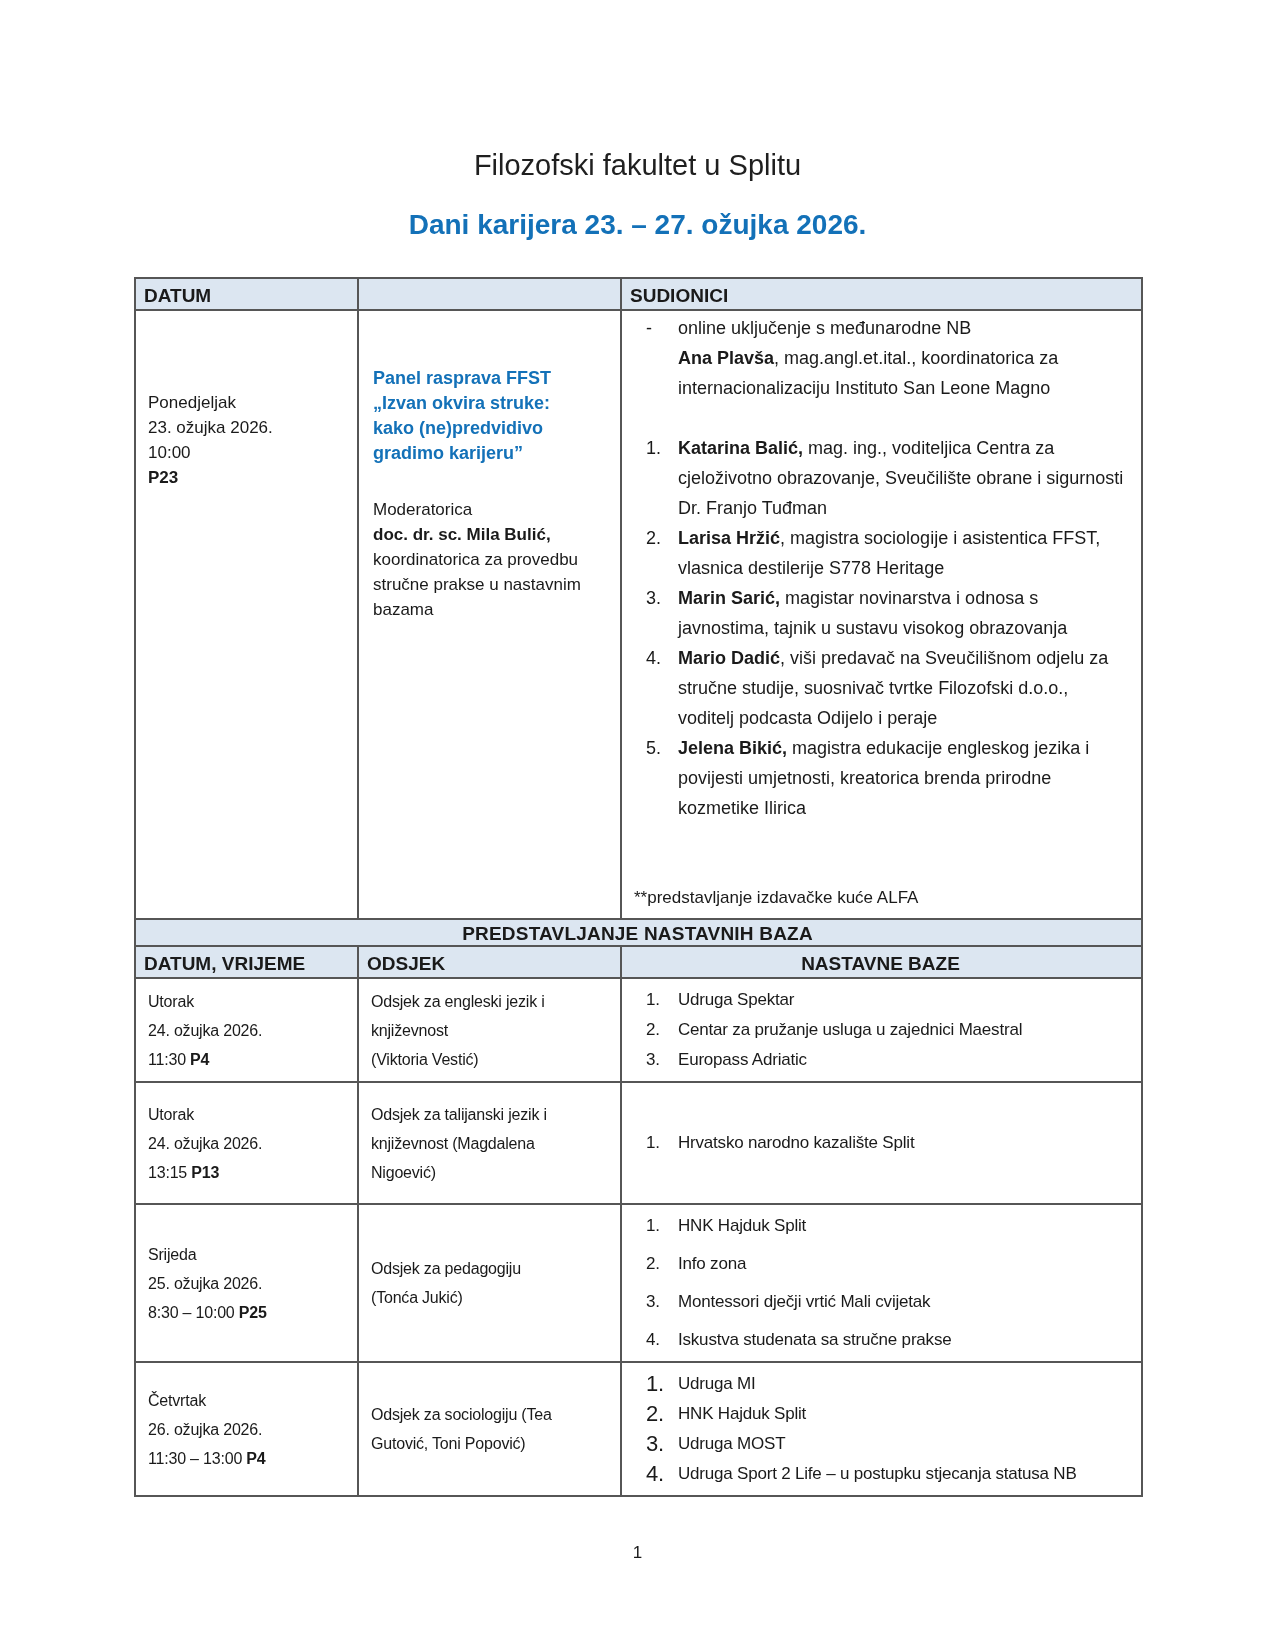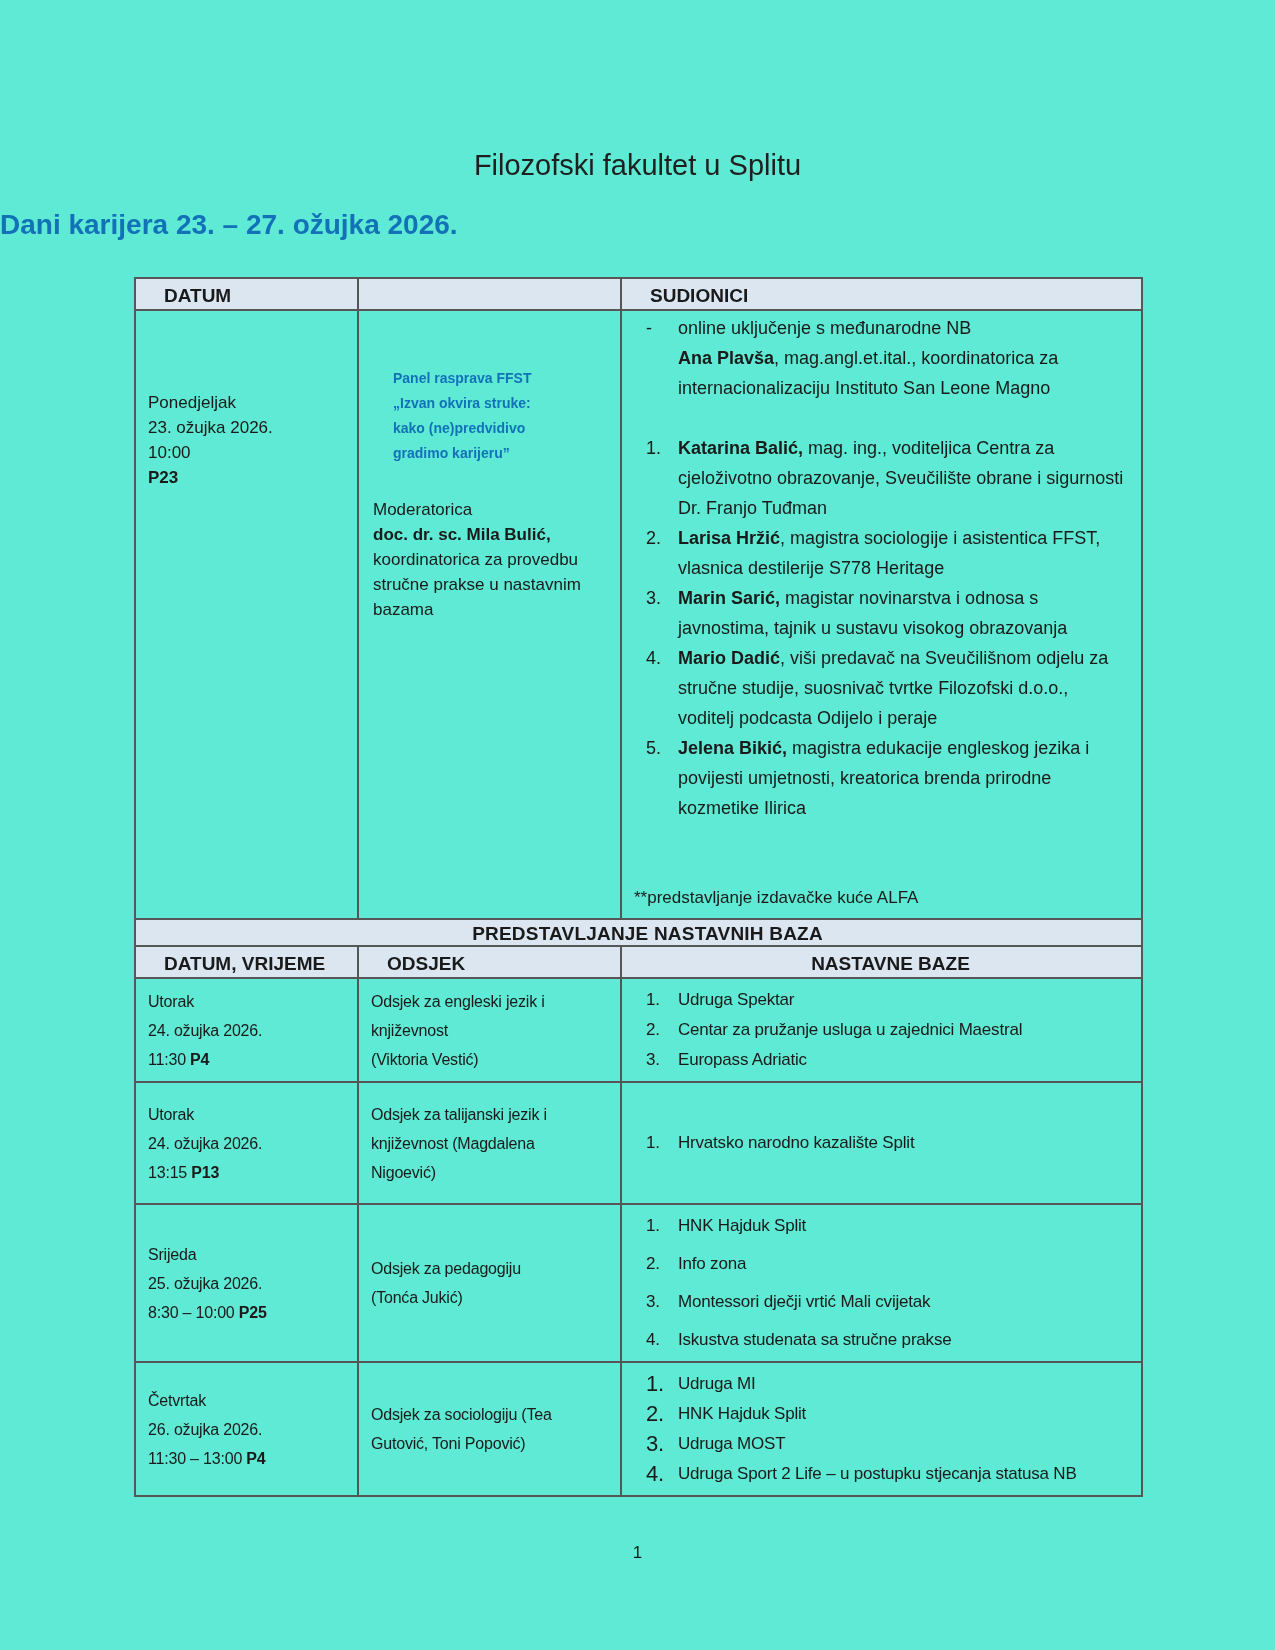--- a/index.html
+++ b/index.html
@@ -1,52 +1,52 @@
 <!DOCTYPE html>
 <html><head>
 <meta charset="utf-8">
 <style>
   html,body{margin:0;padding:0;background:#e9e9e9;}
   .page{
-    width:1275px;height:1650px;background:#5eead4;margin:0 auto;
+    width:1275px;height:1650px;background:#ffffff;margin:0 auto;
     font-family:"Liberation Sans",sans-serif;color:#1a1a1a;overflow:hidden;
     position:relative;
   }
   .doc-title{
     margin:148px 0 0 0;text-align:center;font-size:29px;line-height:34px;
     font-weight:400;color:#1f1f1f;
   }
   .doc-subtitle{
-    margin:26px 0 0 0;font-size:28px;line-height:33px;
+    margin:26px 0 0 0;text-align:center;font-size:28px;line-height:33px;
     font-weight:700;color:#1371b8;
   }
   table.sched{
     border-collapse:collapse;table-layout:fixed;width:1007px;
     margin:36px 0 0 134px;
   }
   col.c1{width:223px}col.c2{width:263px}col.c3{width:521px}
   td{border:2px solid #565656;vertical-align:top;padding:0 10px;overflow:hidden;}
   .hd{
     background:#dce6f1;font-weight:700;font-size:19px;
-    padding:3px 10px 0 28px;vertical-align:middle;
+    padding:3px 10px 0 8px;vertical-align:middle;
   }
   .hd.center{text-align:center;}
   tr.hrow{height:32px}
   tr.bigrow{height:609px}
   tr.secrow{height:20px}
   tr.hrow2{height:32px}
   tr.r1{height:93px}
   tr.r2{height:122px}
   tr.r3{height:148px}
   tr.r4{height:123px}
 
   
   .cell-datum1{font-size:17px;line-height:25px;padding:79px 8px 0 12px;margin-left:40px;}
   .cell-panel{font-size:17px;line-height:25px;padding:55px 12px 0 14px;}
-  .panel-title{color:#1371b8;font-weight:700;font-size:14px;margin-left:20px;}
+  .panel-title{color:#1371b8;font-weight:700;font-size:18px;}
   .moderator{margin-top:31px;}
   .cell-sudionici{font-size:18px;line-height:30px;padding:2px 14px 0 24px;}
   .intro-list{margin-bottom:30px;}
   .footnote{margin-top:60px;margin-left:-12px;font-size:17px;}
 
   
   .b{font-weight:700}
   .i{}
   .line{white-space:normal;}
 

